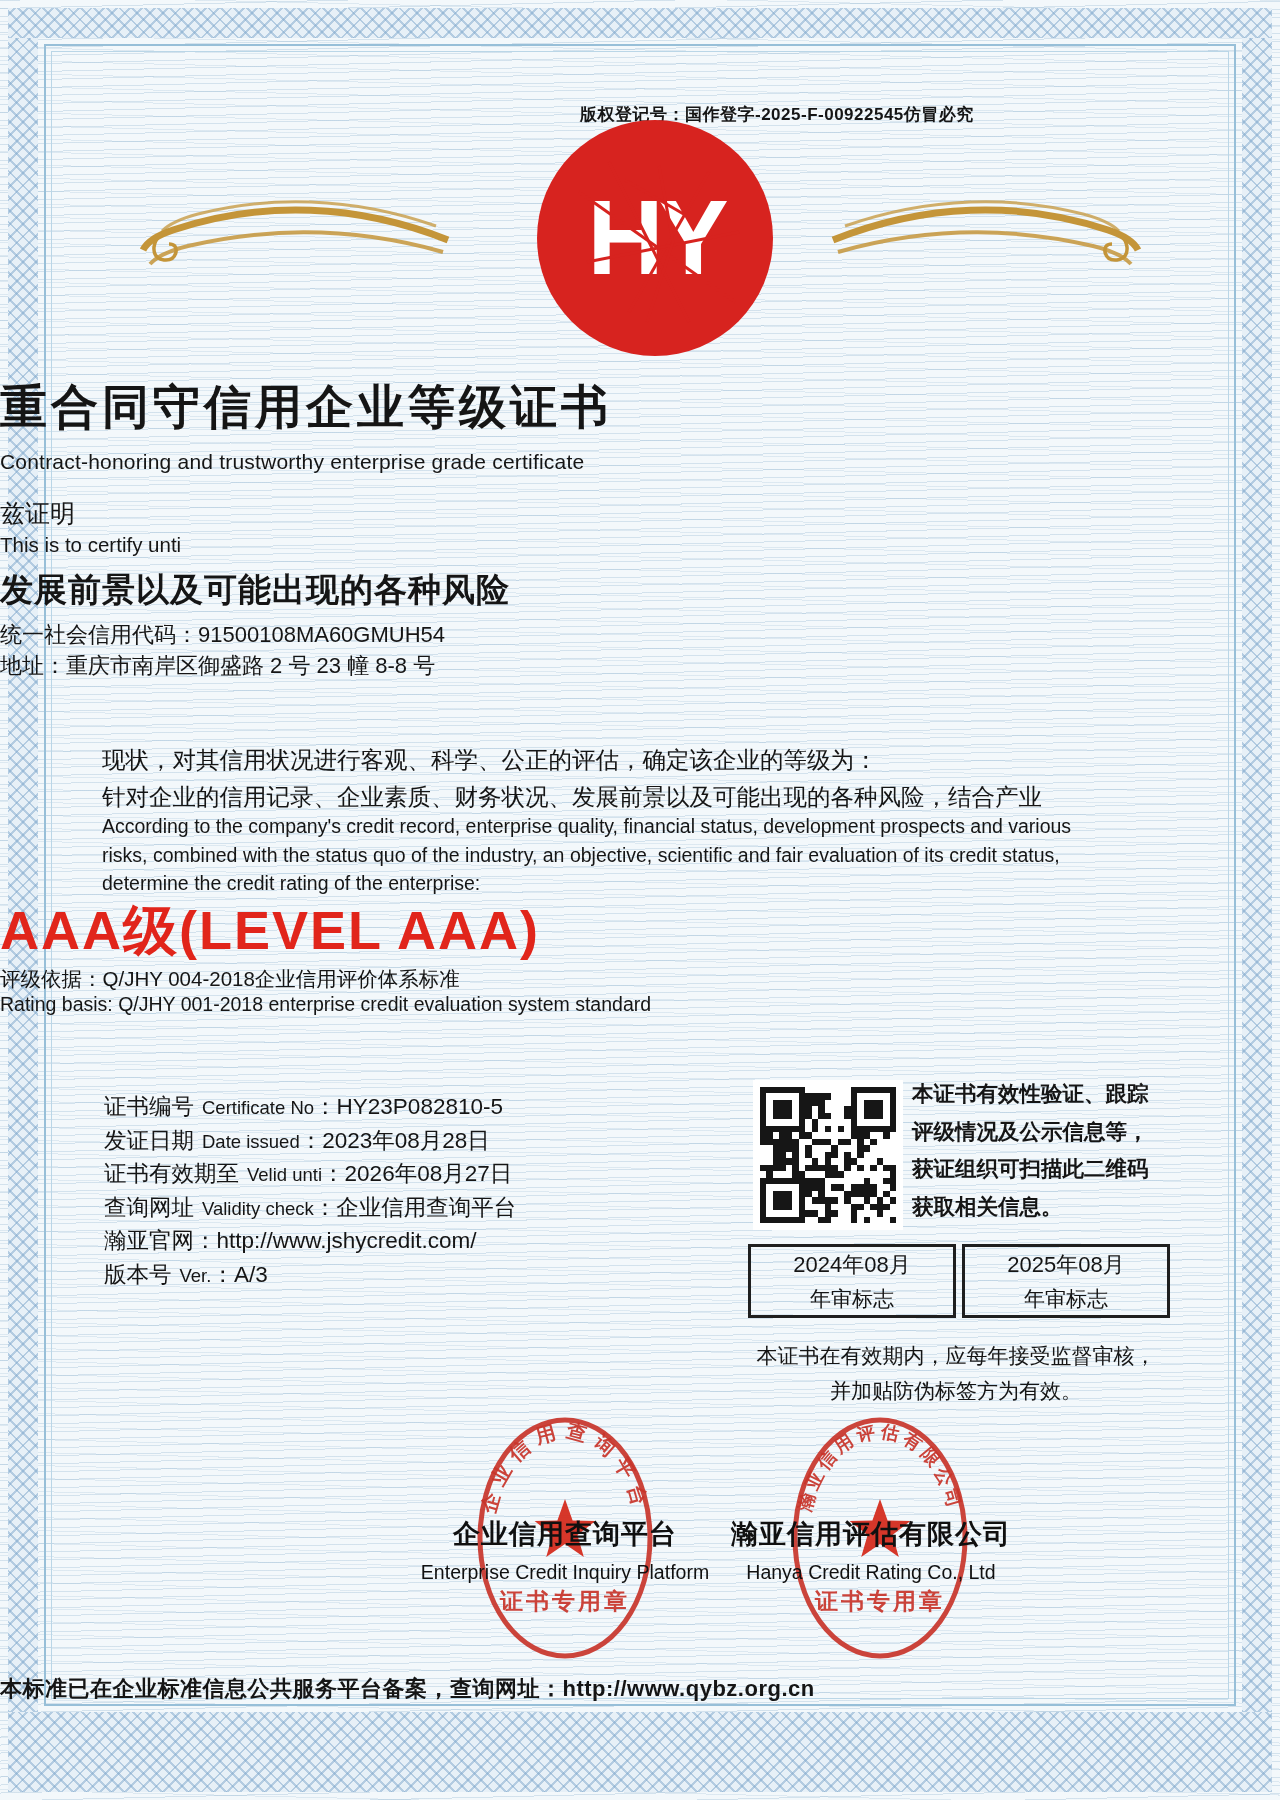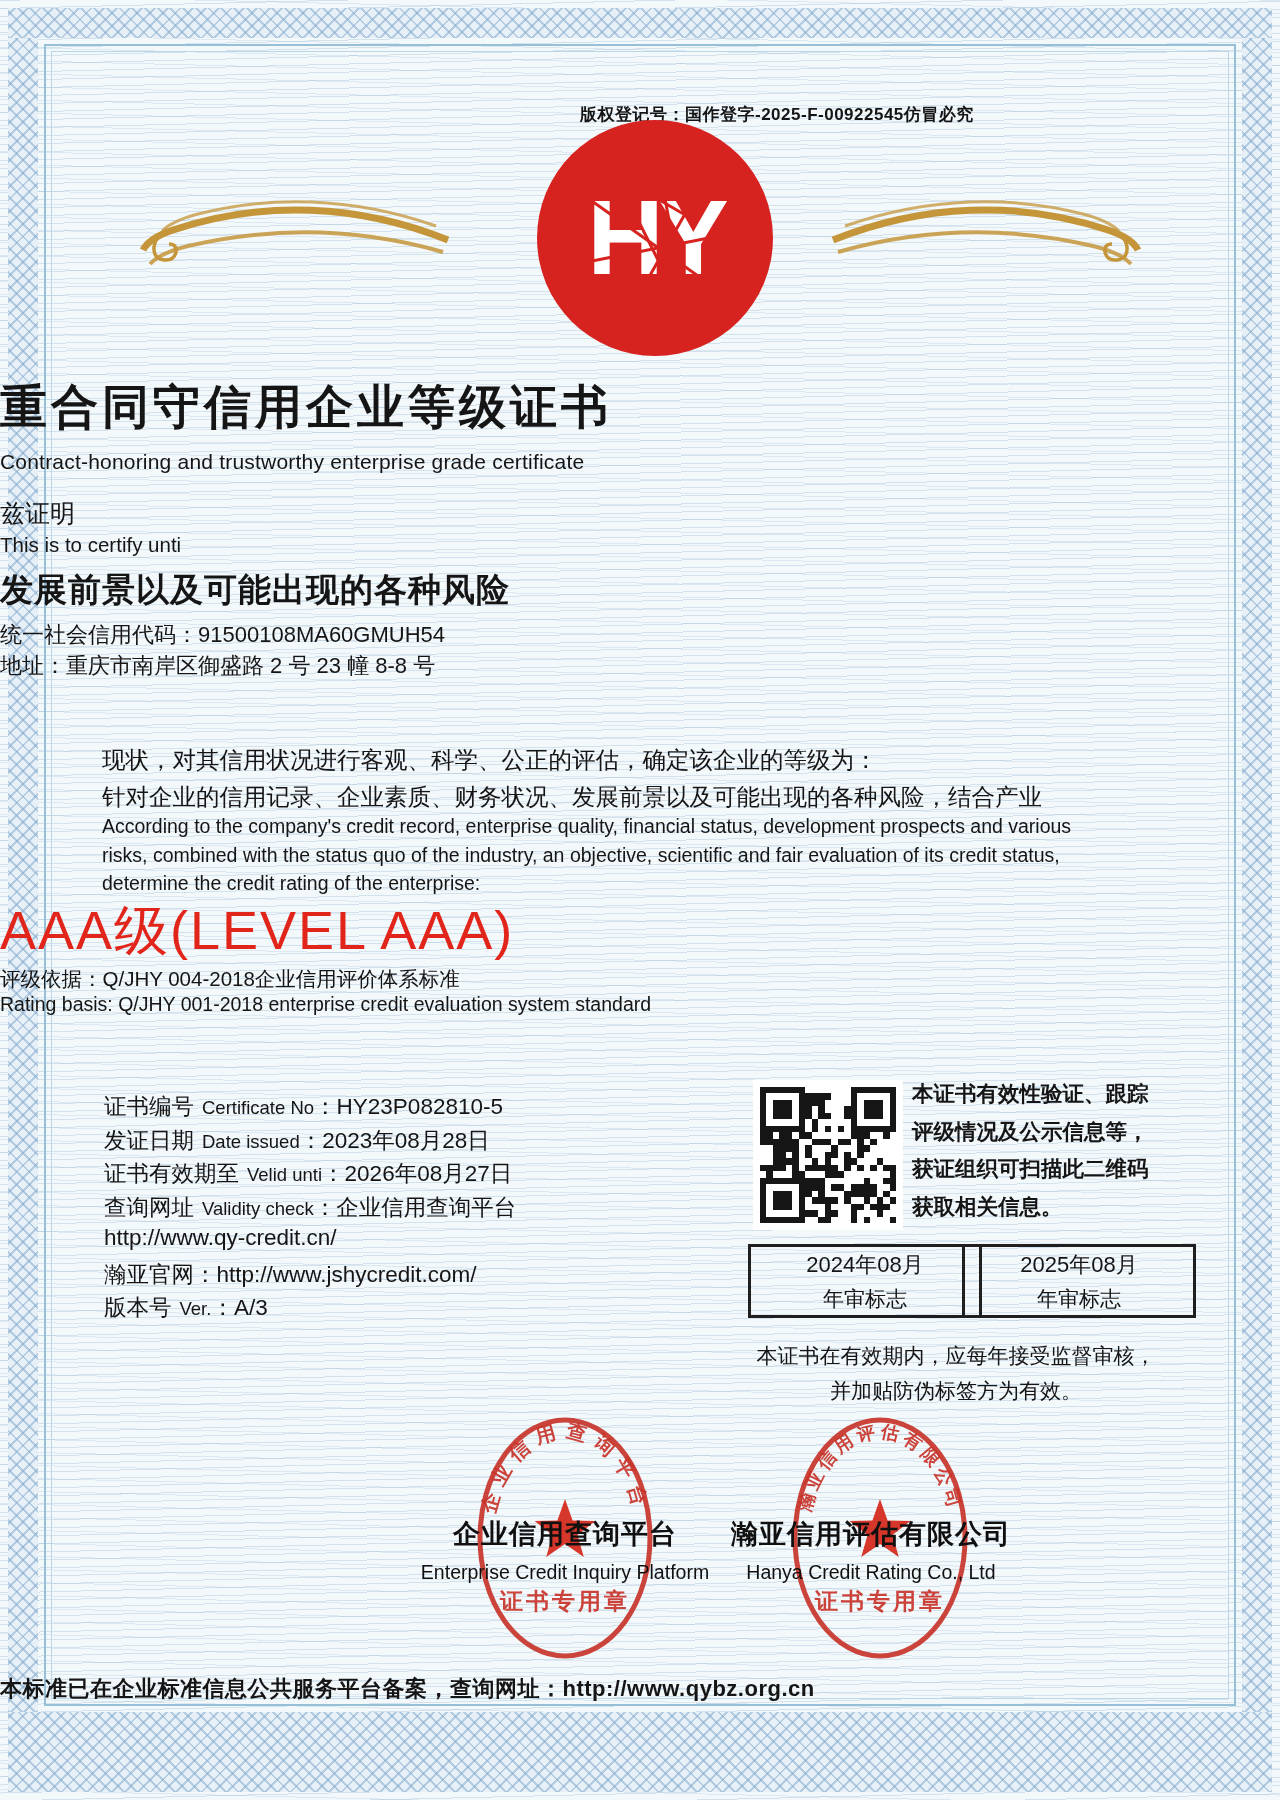--- a/index.html
+++ b/index.html
@@ -41,37 +41,37 @@
   .certify-zh{top:497px;font-size:25px;font-weight:500}
   .certify-en{top:533px;font-size:20.5px}
   .company-name{top:568px;font-size:33px;font-weight:700;letter-spacing:1px}
   .credit-code{top:620px;font-size:22px;font-weight:500}
   .address{top:651px;font-size:22px;font-weight:500}
 
   .para{left:102px;width:1078px}
   .para-zh{top:742px;font-size:23.5px;line-height:37px;font-weight:500}
   .para-en{top:812px;font-size:19.5px;line-height:28.5px}
 
-  .rating-level{top:895px;font-size:54px;font-weight:400;color:#e1251b;letter-spacing:2px}
+  .rating-level{top:895px;font-size:54px;font-weight:700;color:#e1251b;letter-spacing:2px}
   .basis-zh{top:965px;font-size:20.5px;font-weight:500}
   .basis-en{top:993px;font-size:19.5px}
 
   .details{left:104px;top:1091px}
   .drow{display:flex;align-items:baseline;height:33.5px;white-space:nowrap}
   .dz{font-size:22.5px;font-weight:500}
   .de{font-size:18.5px;margin-left:8px}
   .dv{font-size:22.5px;font-weight:500}
 
   .qr{left:753px;top:1080px;width:150px;height:150px;background:#fff;padding:7px;box-sizing:border-box;
       display:grid;grid-template-rows:repeat(21,1fr);grid-template-columns:repeat(21,1fr)}
   .qr i{background:#161616;display:block}
 
   .qr-notes{left:912px;top:1076px;width:268px;font-size:21.5px;line-height:37.5px;font-weight:700}
 
-  .ybox{top:1244px;width:234px;height:74px;border:3px solid #1f1f1f;box-sizing:border-box;
+  .ybox{top:1244px;width:208px;height:74px;border:3px solid #1f1f1f;box-sizing:border-box;
         display:flex;flex-direction:column;justify-content:center;align-items:center;gap:5px}
   .ybox.b1{left:748px}.ybox.b2{left:962px}
   .ybox .l1{font-size:22px;font-weight:500}
   .ybox .l2{font-size:21px;font-weight:500}
 
   .supervision{left:738px;top:1338px;width:436px;text-align:center;font-size:21px;line-height:35px;font-weight:500}
 
   .stamp{top:1413px;width:190px;height:250px}
   .stamp.s1{left:470px}.stamp.s2{left:785px}
   .org{top:1516px;width:390px;text-align:center;z-index:5}
@@ -163,23 +163,20 @@
     </div>
     <div class="drow">
       <span class="dz">证书有效期至</span>
       <span class="de">Velid unti</span>
       <span class="dv">：2026年08月27日</span>
     </div>
     <div class="drow">
       <span class="dz">查询网址</span>
       <span class="de">Validity check</span>
       <span class="dv">：企业信用查询平台</span>
-    </div>
-    <div class="drow">
-      <span class="dv">http://www.qy-credit.cn/</span>
     </div>
     <div class="drow">
       <span class="dz">瀚亚官网：http://www.jshycredit.com/</span>
     </div>
     <div class="drow">
       <span class="dz">版本号</span>
       <span class="de">Ver.</span>
       <span class="dv">：A/3</span>
     </div>
   </div>

